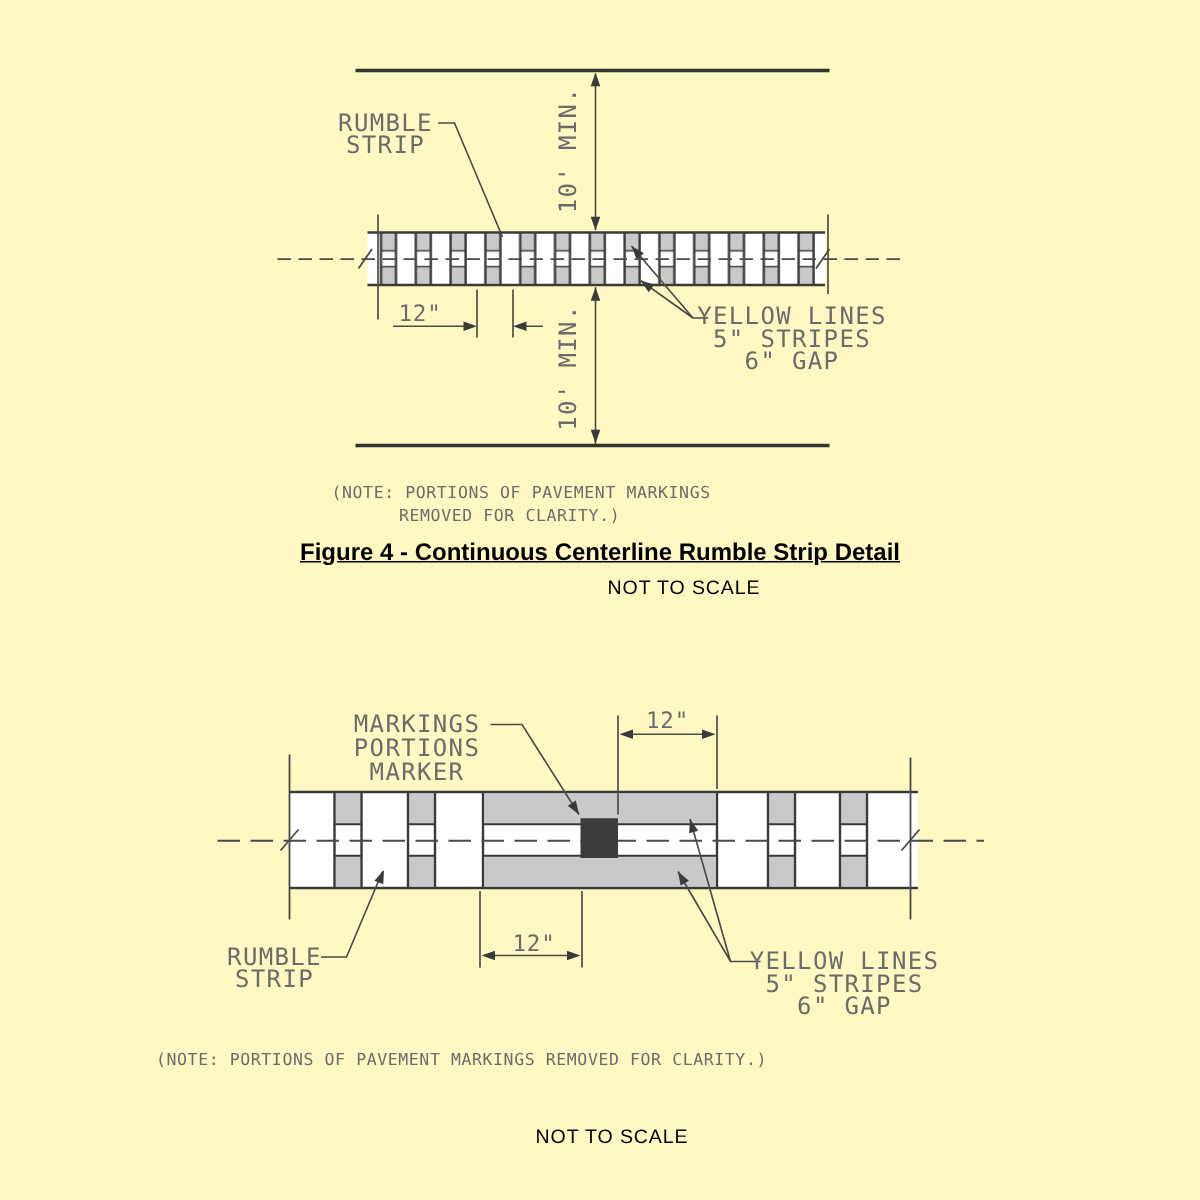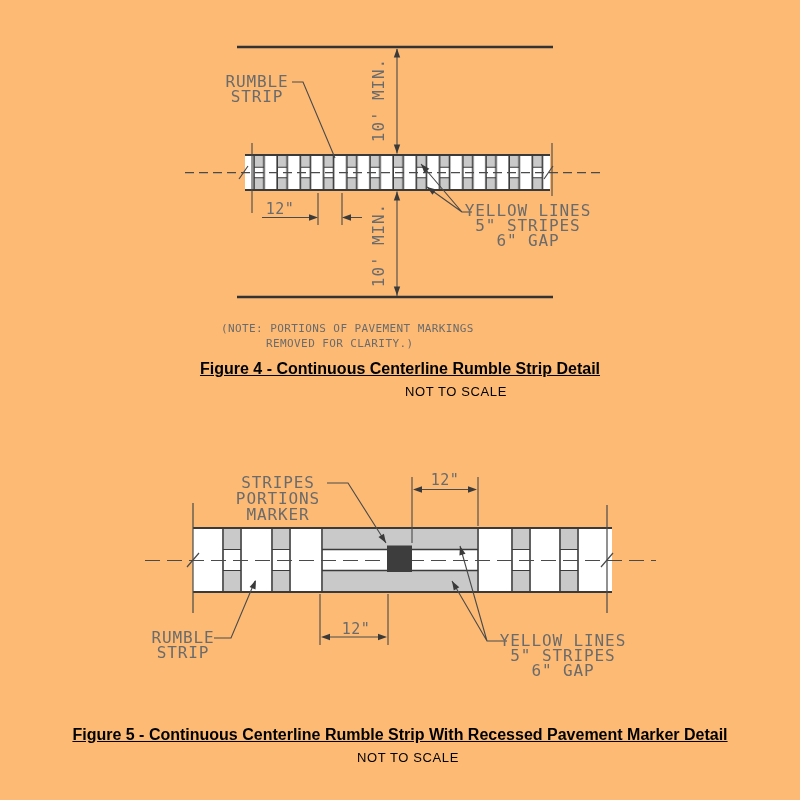--- a/index.html
+++ b/index.html
@@ -1,16 +1,16 @@
 <!DOCTYPE html>
 <html><head>
 <meta charset="utf-8">
 <style>
   html,body{margin:0;padding:0;background:#ffffff;}
-  #page{position:relative;width:800px;height:800px;background:#fdba74;overflow:hidden;
+  #page{position:relative;width:800px;height:800px;background:#fef9c3;overflow:hidden;
         font-family:"Liberation Sans",sans-serif;}
   svg{position:absolute;left:0;top:0;}
   .cadtext{position:absolute;color:#6b6b6b;font-family:"DejaVu Sans Mono","Liberation Mono",monospace;
            font-size:16px;line-height:15px;letter-spacing:0.9px;white-space:pre;}
   .cadnote{position:absolute;color:#6b6b6b;font-family:"DejaVu Sans Mono","Liberation Mono",monospace;
            font-size:11px;line-height:15px;letter-spacing:0.4px;white-space:pre;}
   .dimtext{position:absolute;color:#6b6b6b;font-family:"DejaVu Sans Mono","Liberation Mono",monospace;
            font-size:15px;letter-spacing:0.5px;text-align:center;white-space:pre;}
   .vdim{position:absolute;width:90px;height:16px;text-align:center;
         transform:rotate(-90deg);transform-origin:50% 50%;}
@@ -164,26 +164,26 @@
   <div class="dimtext" style="left:258px;top:200px;width:44px;">12"</div>
 
   <div class="cadtext r" style="left:458px;top:203px;width:140px;line-height:15px;"><div>YELLOW LINES</div><div>5" STRIPES</div><div>6" GAP</div></div>
 
   <div class="cadnote" style="left:221px;top:321px;">(NOTE: PORTIONS OF PAVEMENT MARKINGS</div>
   <div class="cadnote" style="left:266px;top:336px;text-align:right;">REMOVED FOR CLARITY.)</div>
 
   <div class="caption" style="top:360px;"><span>Figure 4 - Continuous Centerline Rumble Strip Detail</span></div>
   <div class="scalenote" style="left:56px;top:384px;">NOT TO SCALE</div>
 
-  <div class="cadtext r" style="left:233px;top:475px;width:90px;line-height:16px;"><div>STRIPES</div><div>PORTIONS</div><div>MARKER</div></div>
+  <div class="cadtext r" style="left:233px;top:475px;width:90px;line-height:16px;"><div>MARKINGS</div><div>PORTIONS</div><div>MARKER</div></div>
 
   <div class="dimtext" style="left:425px;top:471px;width:40px;">12"</div>
   <div class="dimtext" style="left:336px;top:620px;width:40px;">12"</div>
 
   <div class="cadtext c" style="left:150px;top:630px;width:66px;"><div>RUMBLE</div><div>STRIP</div></div>
 
   <div class="cadtext r" style="left:493px;top:633px;width:140px;line-height:15px;"><div>YELLOW LINES</div><div>5" STRIPES</div><div>6" GAP</div></div>
 
+  <div class="cadnote" style="left:104px;top:699px;">(NOTE: PORTIONS OF PAVEMENT MARKINGS REMOVED FOR CLARITY.)</div>
 
-  <div class="caption" style="top:726px;"><span>Figure 5 - Continuous Centerline Rumble Strip With Recessed Pavement Marker Detail</span></div>
   <div class="scalenote" style="left:8px;top:750px;">NOT TO SCALE</div>
 
 </div>
 
 </body></html>

